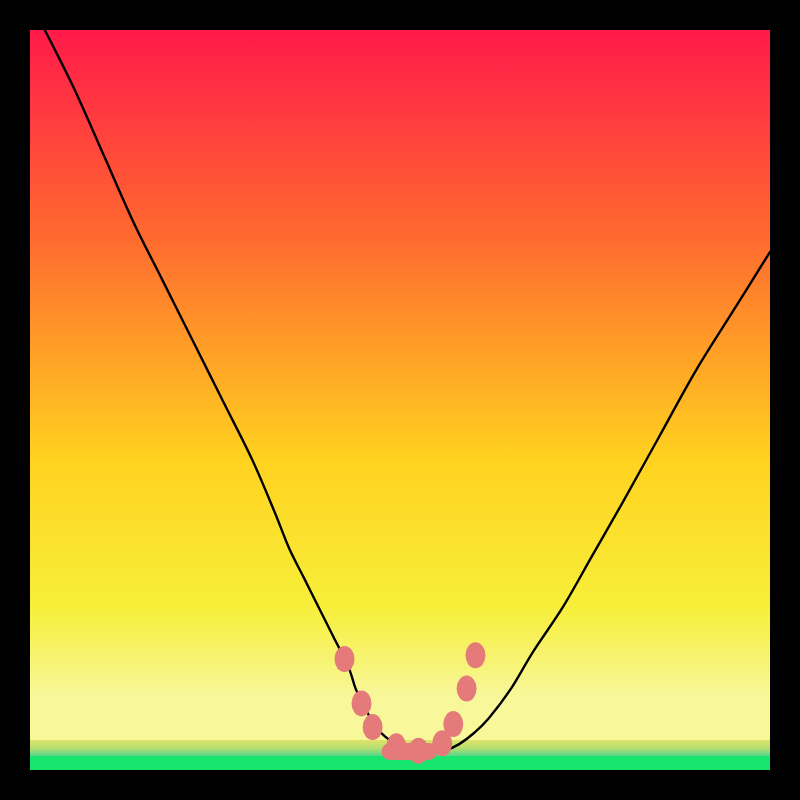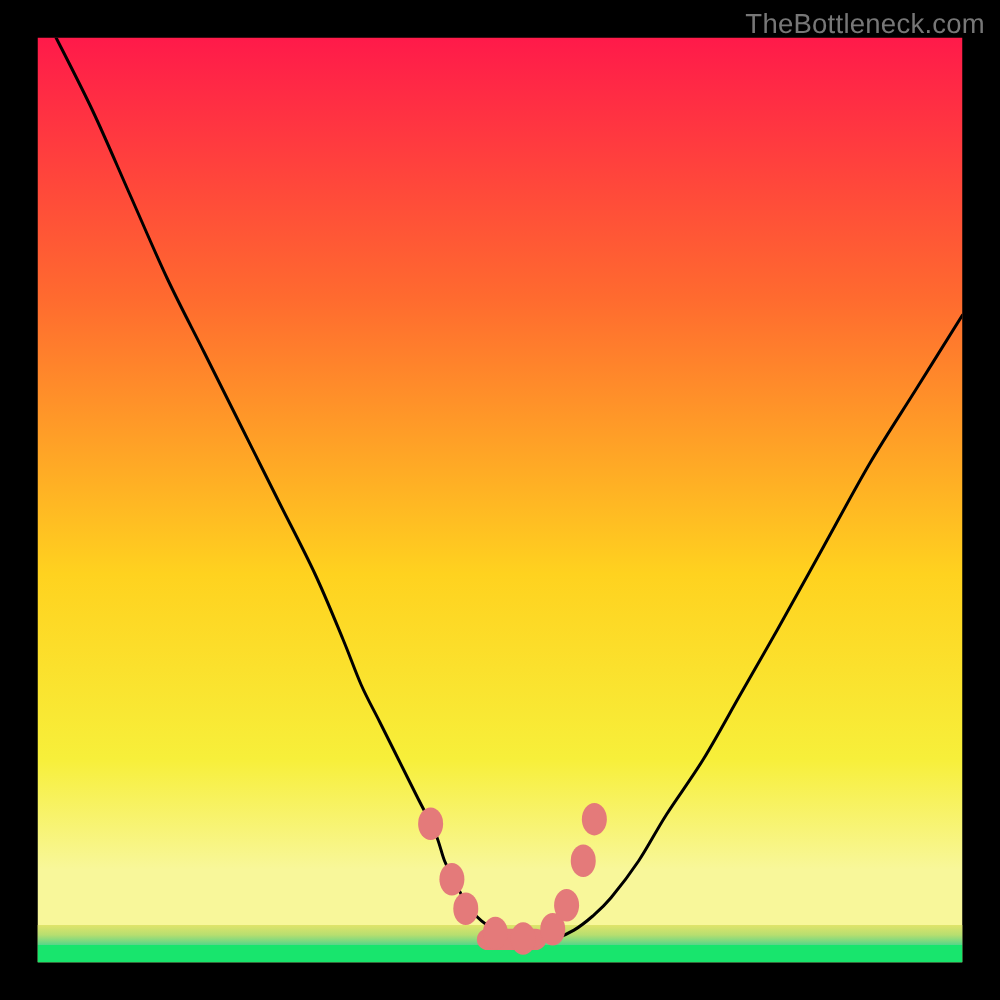--- a/index.html
+++ b/index.html
@@ -80,14 +80,13 @@
           <ellipse cx="366.30" cy="716.32" rx="10" ry="13" fill="#e47a7a" stroke="#c95a5a" stroke-width="0"></ellipse>
           <ellipse cx="388.50" cy="720.76" rx="10" ry="13" fill="#e47a7a" stroke="#c95a5a" stroke-width="0"></ellipse>
           <ellipse cx="412.18" cy="713.36" rx="10" ry="13" fill="#e47a7a" stroke="#c95a5a" stroke-width="0"></ellipse>
           <ellipse cx="423.28" cy="694.12" rx="10" ry="13" fill="#e47a7a" stroke="#c95a5a" stroke-width="0"></ellipse>
           <ellipse cx="436.60" cy="658.60" rx="10" ry="13" fill="#e47a7a" stroke="#c95a5a" stroke-width="0"></ellipse>
           <ellipse cx="445.48" cy="625.30" rx="10" ry="13" fill="#e47a7a" stroke="#c95a5a" stroke-width="0"></ellipse>
         </g>
     </svg>
   </div>
 
-  <div class="attribution">TheBottleneck.com</div>
 </div>
 
 </body></html>

